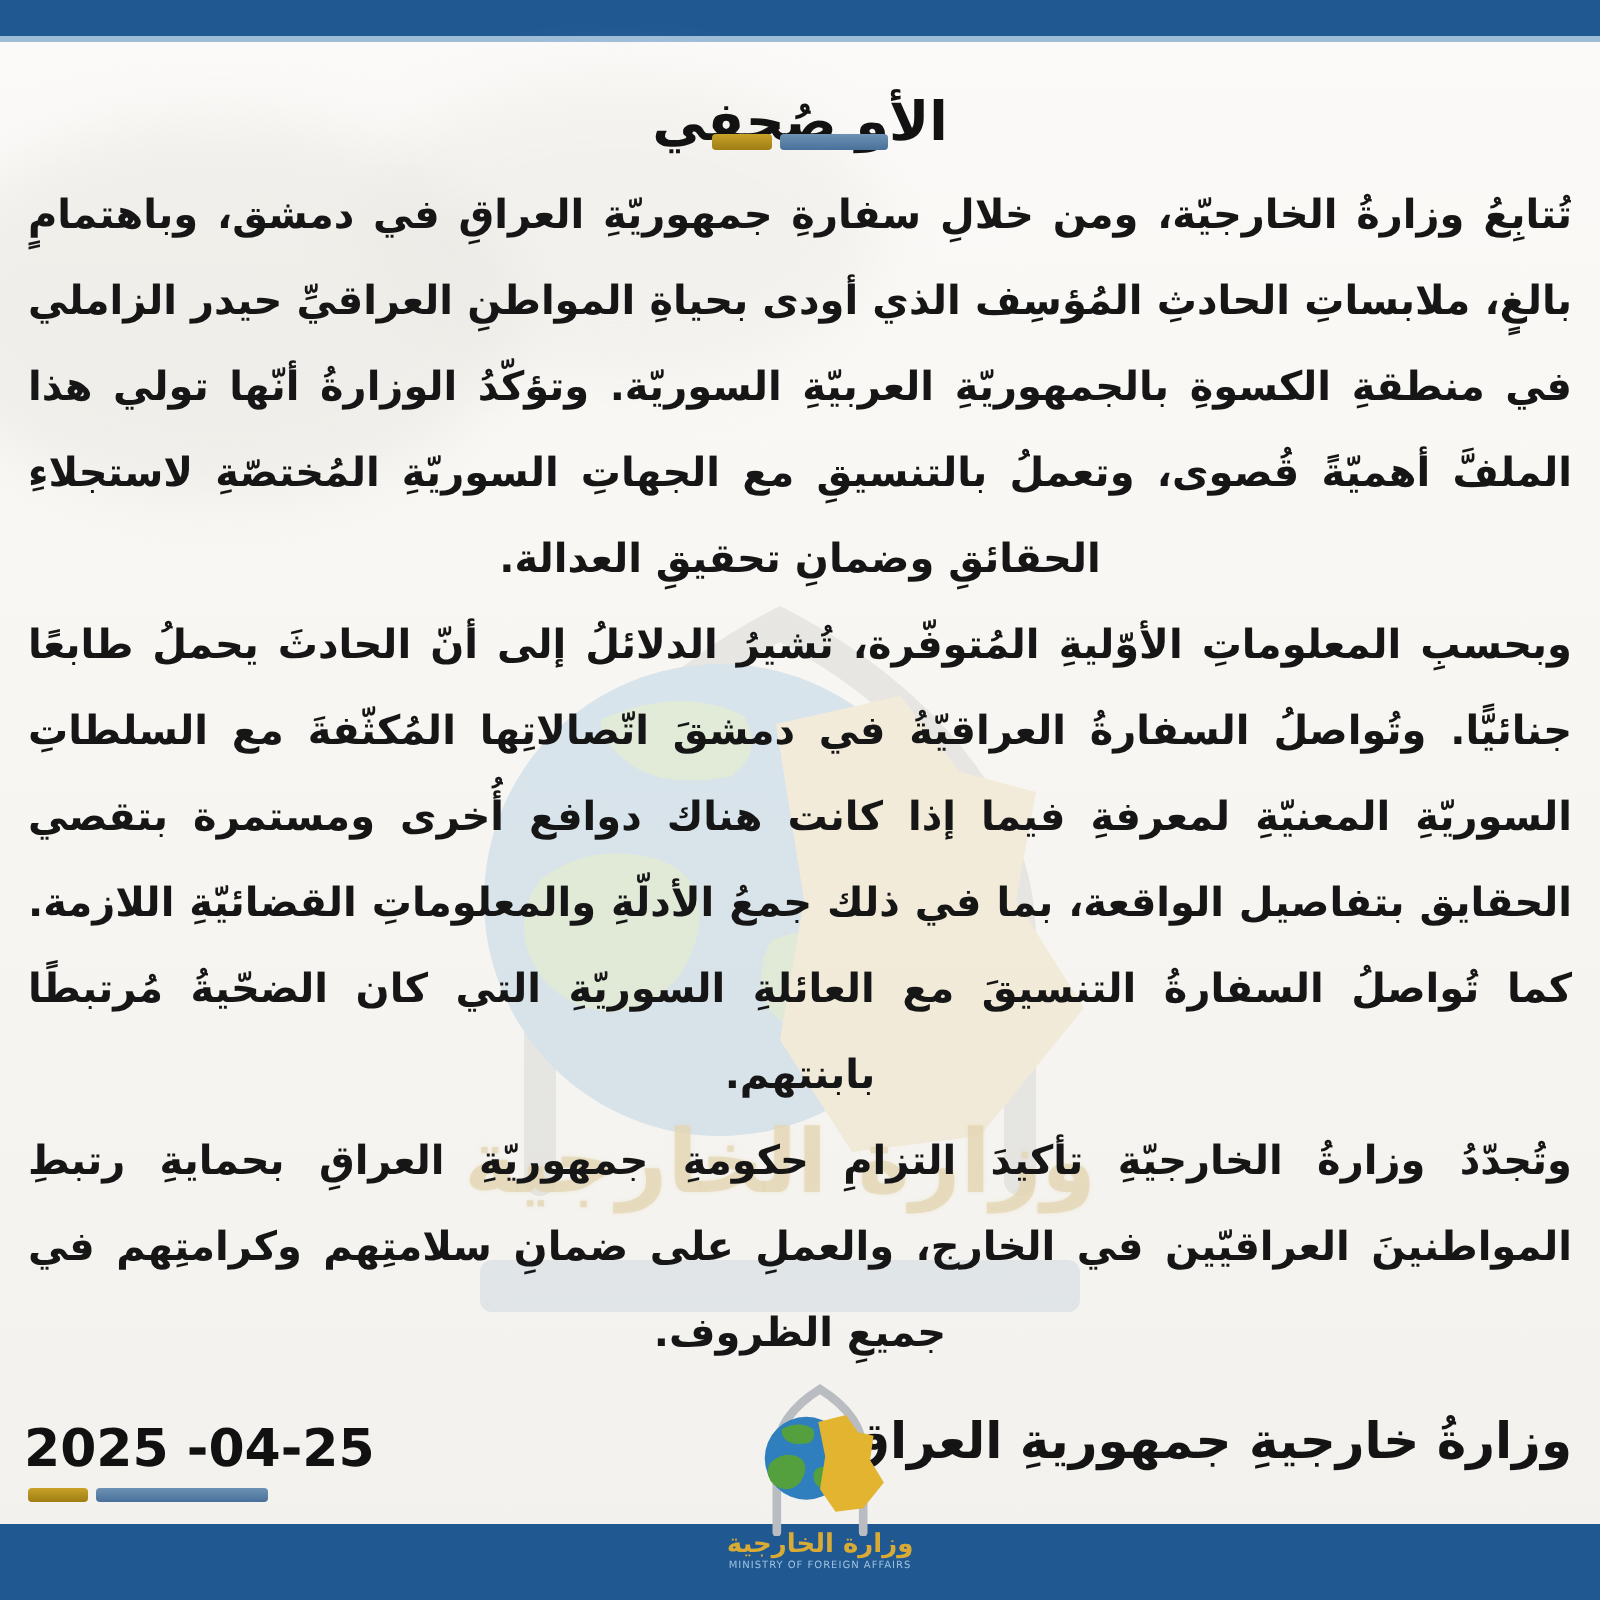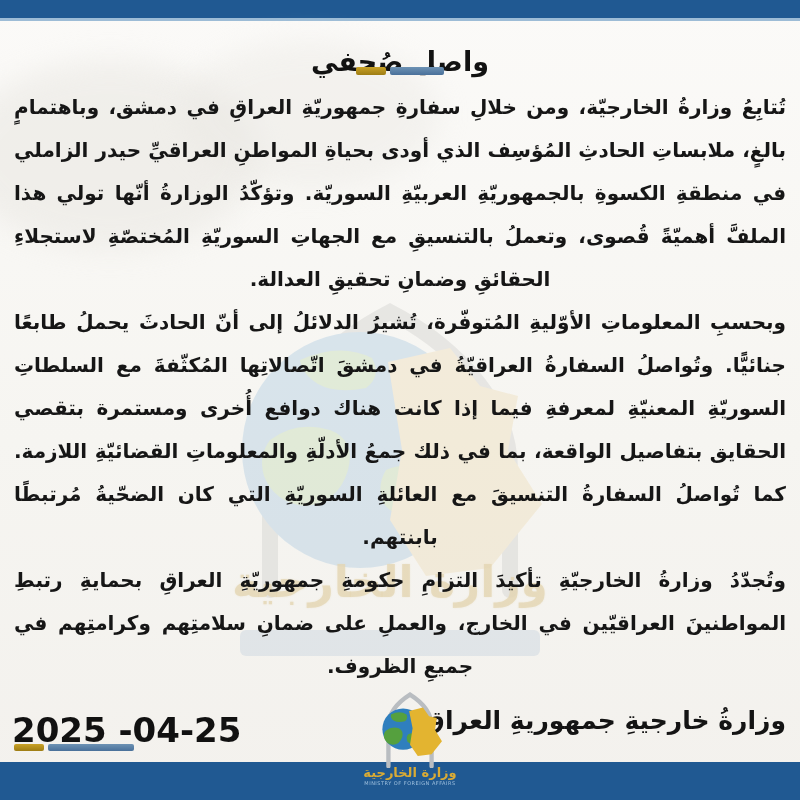--- a/index.html
+++ b/index.html
@@ -37,21 +37,21 @@
   .seg-blue{width:54px;background:linear-gradient(180deg,#6d92b4,#49709a);}
 
   
   .body-text{position:absolute;left:14px;top:86px;width:772px;height:608px;z-index:2;
              direction:rtl;color:#161616;font-weight:bold;font-size:20px;
              line-height:43px;overflow:hidden;}
   .body-text p{margin:0;text-align:justify;text-align-last:center;}
 
   
   .footer-date{position:absolute;left:12px;top:710px;z-index:4;direction:ltr;
-               font-size:34px;font-weight:bold;color:#111;}
+               font-size:26px;font-weight:bold;color:#111;}
   .date-underline{position:absolute;left:14px;top:744px;display:flex;gap:4px;z-index:4;}
   .dseg{height:7px;border-radius:2px;}
   .dseg-gold{width:30px;background:linear-gradient(180deg,#c9a227,#9e7d14);}
   .dseg-blue{width:86px;background:linear-gradient(180deg,#6d92b4,#49709a);}
 
   .ministry-name{position:absolute;right:14px;top:706px;z-index:4;direction:rtl;
                  font-size:25px;font-weight:bold;color:#141414;}
 
   
   .logo{position:absolute;left:352px;top:692px;width:116px;height:104px;z-index:5;text-align:center;}
@@ -79,21 +79,21 @@
       <path d="M150 60 q40 -18 72 -2 q10 18 -6 30 q-30 6 -48 -4 q-16 -10 -18 -24z" fill="#b9d6a8"></path>
       <path d="M120 140 q26 -20 60 -10 q26 10 18 40 q-10 34 -44 36 q-30 -4 -40 -30 q-6 -20 6 -36z" fill="#b9d6a8"></path>
       <path d="M236 170 q24 -10 40 4 q8 20 -8 36 q-22 10 -34 -6 q-8 -18 2 -34z" fill="#b9d6a8"></path>
 
       <path d="M238 62 L300 48 L330 86 L368 96 L358 150 L392 204 L340 268 L276 276 L240 220 L252 150 Z" fill="#ecd8ae"></path>
     </svg>
     <div class="wm-text">وزارة الخارجية</div>
     <div class="wm-band"></div>
   </div>
 
-  <h1 class="title">واصل صُحفي</h1>
+  <h1 class="title">الأو صُحفي</h1>
   <div class="title-underline">
     <span class="seg seg-gold"></span>
     <span class="seg seg-blue"></span>
   </div>
 
   <main class="body-text" dir="rtl">
     <p>تُتابِعُ وزارةُ الخارجيّة، ومن خلالِ سفارةِ جمهوريّةِ العراقِ في دمشق، وباهتمامٍ بالغٍ، ملابساتِ الحادثِ المُؤسِف الذي أودى بحياةِ المواطنِ العراقيِّ حيدر الزاملي في منطقةِ الكسوةِ بالجمهوريّةِ العربيّةِ السوريّة. وتؤكّدُ الوزارةُ أنّها تولي هذا الملفَّ أهميّةً قُصوى، وتعملُ بالتنسيقِ مع الجهاتِ السوريّةِ المُختصّةِ لاستجلاءِ الحقائقِ وضمانِ تحقيقِ العدالة.</p>
     <p>وبحسبِ المعلوماتِ الأوّليةِ المُتوفّرة، تُشيرُ الدلائلُ إلى أنّ الحادثَ يحملُ طابعًا جنائيًّا. وتُواصلُ السفارةُ العراقيّةُ في دمشقَ اتّصالاتِها المُكثّفةَ مع السلطاتِ السوريّةِ المعنيّةِ لمعرفةِ فيما إذا كانت هناك دوافع أُخرى ومستمرة بتقصي الحقايق بتفاصيل الواقعة، بما في ذلك جمعُ الأدلّةِ والمعلوماتِ القضائيّةِ اللازمة. كما تُواصلُ السفارةُ التنسيقَ مع العائلةِ السوريّةِ التي كان الضحّيةُ مُرتبطًا بابنتهم.</p>
     <p>وتُجدّدُ وزارةُ الخارجيّةِ تأكيدَ التزامِ حكومةِ جمهوريّةِ العراقِ بحمايةِ رتبطِ المواطنينَ العراقيّين في الخارج، والعملِ على ضمانِ سلامتِهم وكرامتِهم في جميعِ الظروف.</p>
   </main>

